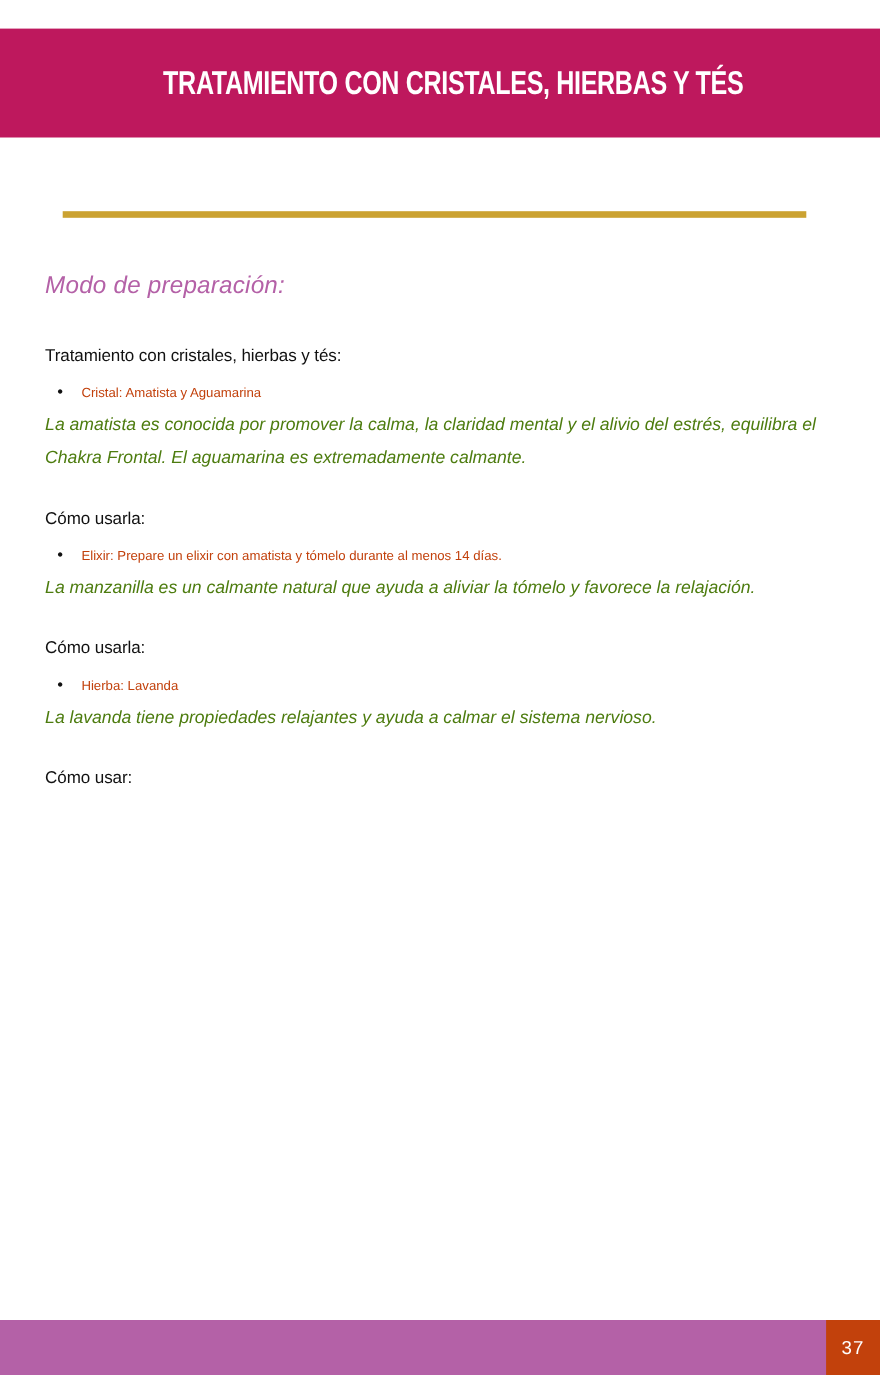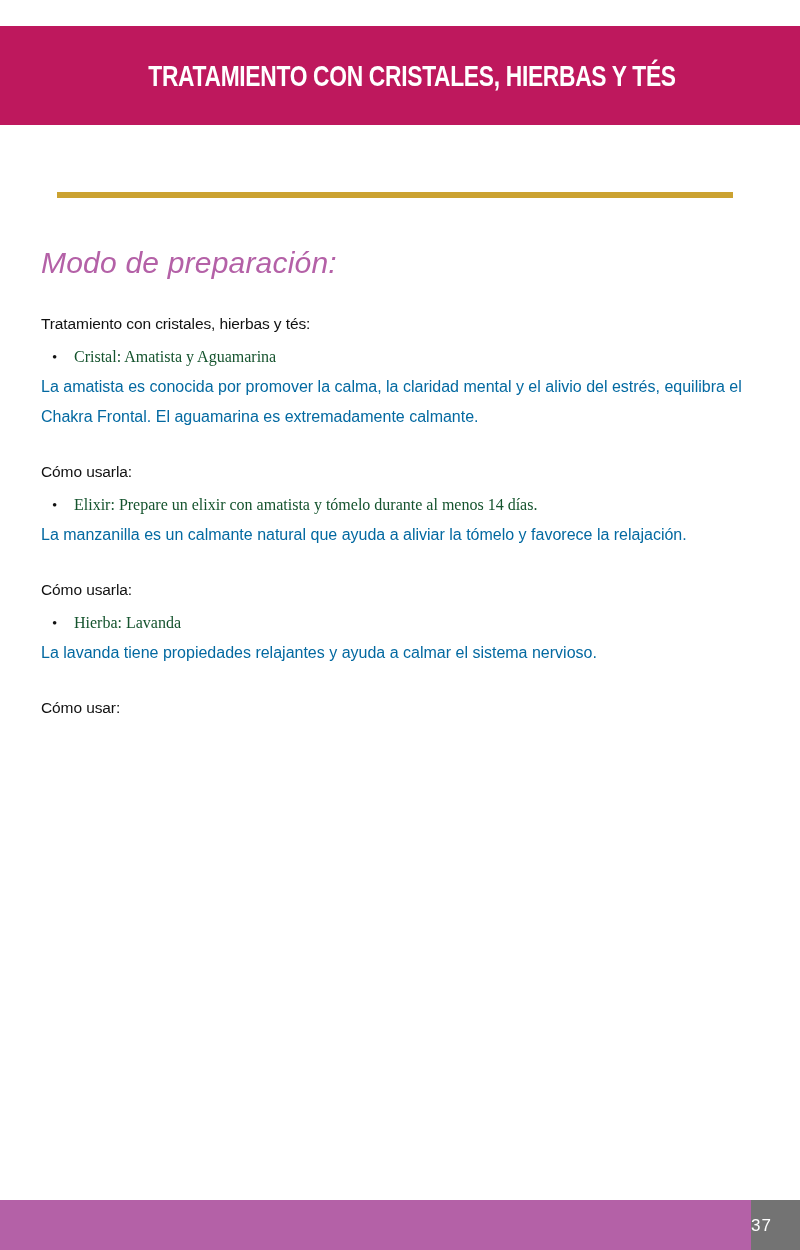--- a/index.html
+++ b/index.html
@@ -60,21 +60,21 @@
     width: 676px;
     height: 6px;
     background: #cba231;
   }
 
   
   .section-heading {
     position: absolute;
     left: 41px;
     top: 246px;
-    font-size: 30px;
+    font-size: 22px;
     font-style: italic;
     font-weight: normal;
     color: #b461a7;
     letter-spacing: 0.2px;
     white-space: nowrap;
   }
 
   
   .content {
     position: absolute;
@@ -95,64 +95,64 @@
   }
 
   ul.bullets {
     list-style: none;
     margin: 0;
     padding: 0;
   }
   ul.bullets li {
     position: relative;
     padding-left: 33px;
-    font-size: 16px;
+    font-size: 12px;
     line-height: 30px;
-    color: #14532d;
+    color: #c2410c;
     margin: 0 0 0 0;
-    font-family: Liberation Serif, serif;
   }
   ul.bullets li::before {
     content: "\2022";
     position: absolute;
     left: 11px;
     top: 0;
     font-size: 15px;
     line-height: 30px;
     color: #111111;
   }
 
   p.para {
     font-size: 16px;
     line-height: 30px;
-    color: #0369a1;
+    color: #4d7c0f;
     margin: 0;
+    font-style: italic;
   }
 
   .gap-lg { height: 30px; }
 
   
   .footer-band {
     position: absolute;
     left: 0;
     top: 1200px;
     width: 800px;
     height: 50px;
     background: #b461a7;
   }
   .footer-page-block {
     position: absolute;
     left: 751px;
     top: 1200px;
     width: 49px;
     height: 50px;
-    background: #737373;
+    background: #c2410c;
     display: flex;
     align-items: center;
-    justify-content: flex-start;
+    justify-content: center;
   }
   .footer-page-number {
     font-size: 17px;
     color: #ffffff;
     letter-spacing: 1px;
     line-height: 1;
   }
 </style>
 </head>
 <body>

